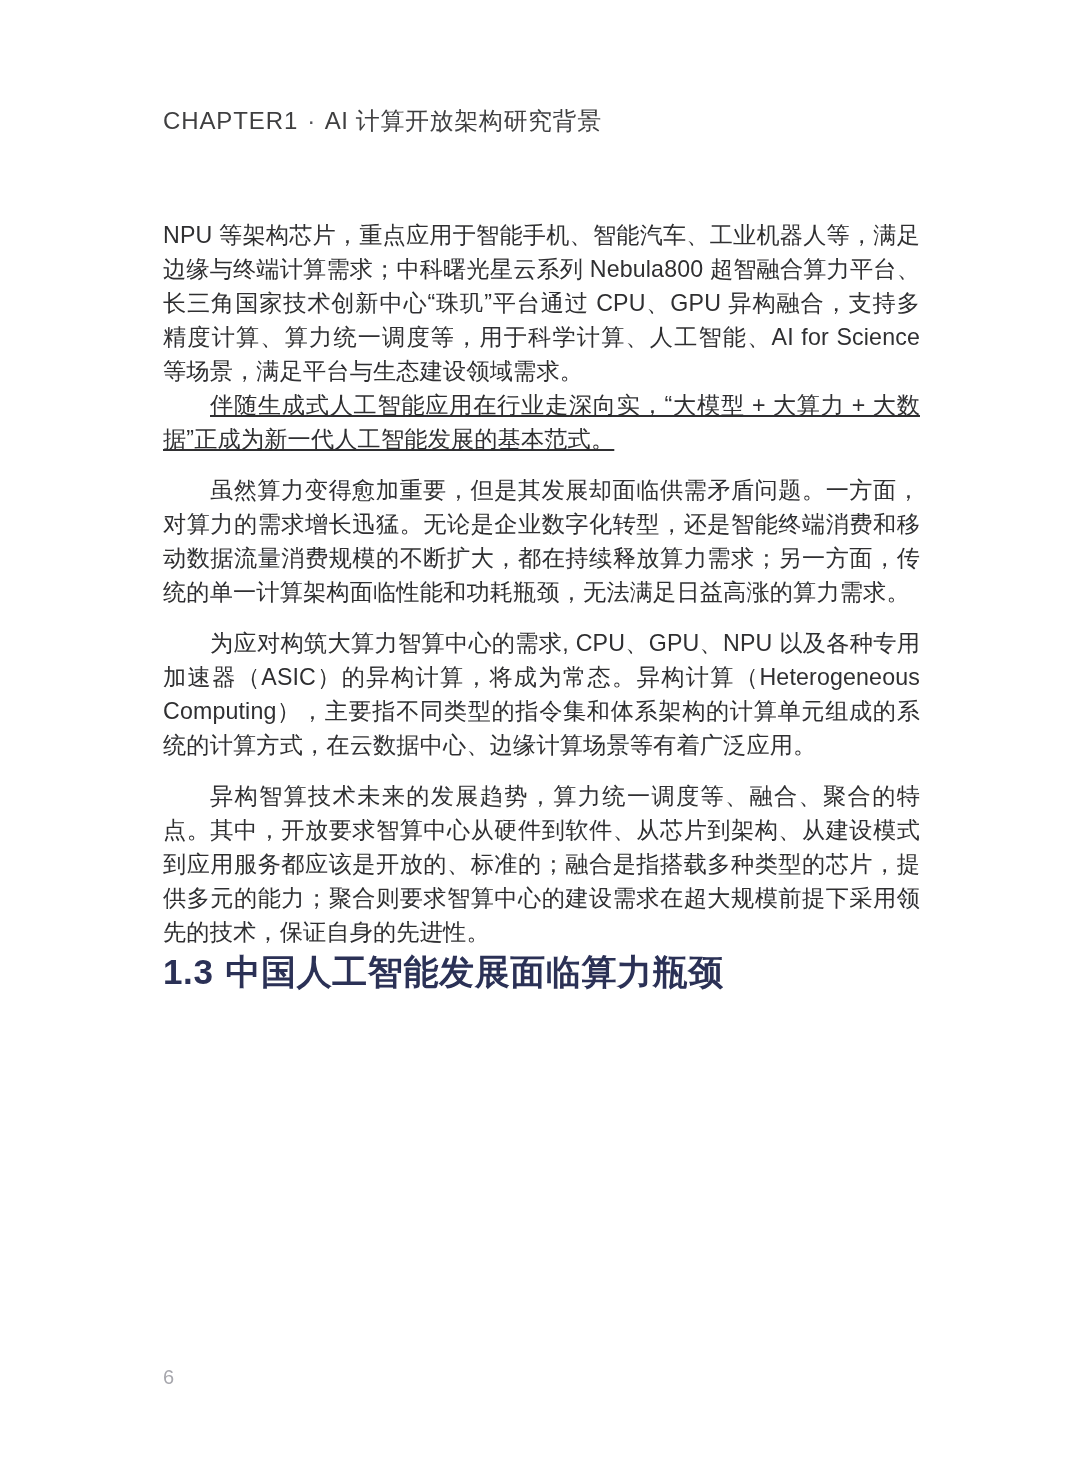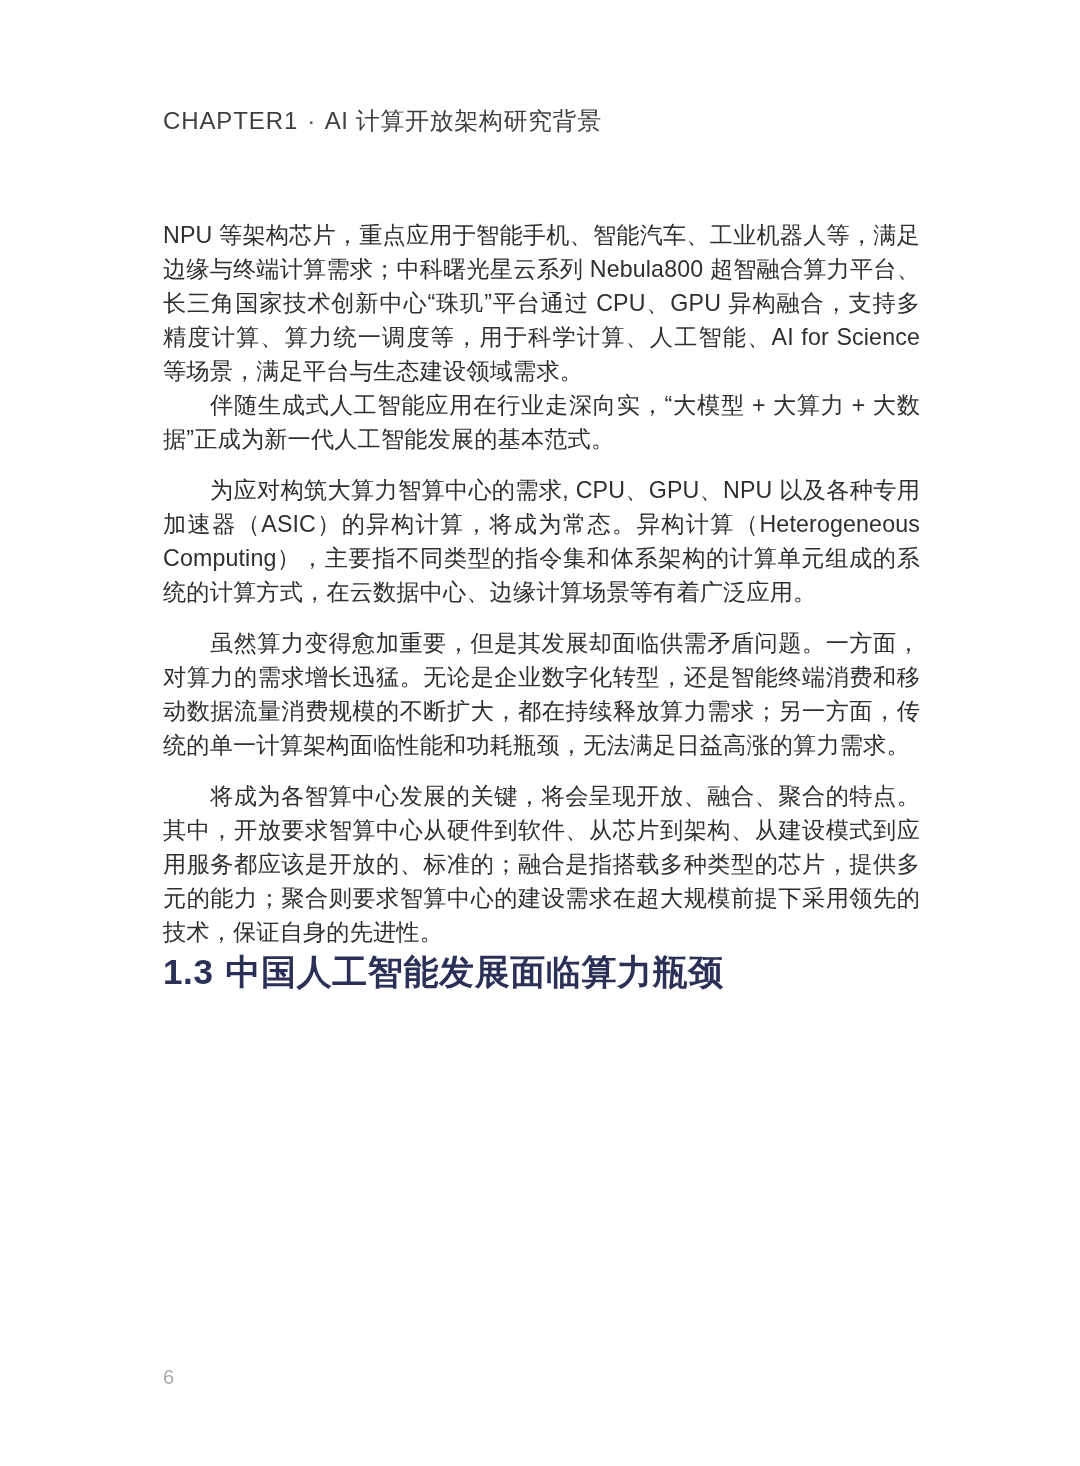--- a/index.html
+++ b/index.html
@@ -65,21 +65,21 @@
   h3.sub-heading {
     margin: 0;
     padding: 0;
     font-size: 23.5px;
     line-height: 34px;
     font-weight: 700;
     color: #3a3a5e;
     letter-spacing: 0.4px;
   }
   .heading-gap-before { margin-top: 26px; }
-  .heading-gap-after  { margin-top: 23px; }
+  .heading-gap-after  { margin-top: 23px; text-decoration: underline; }
 
   
   h2.section-heading {
     margin: 0;
     padding: 0;
     font-size: 35px;
     line-height: 46px;
     font-weight: 700;
     color: #2b3156;
     letter-spacing: 0.6px;
@@ -108,25 +108,25 @@
     <span class="rh-chapter">CHAPTER1</span><span class="rh-sep">·</span><span class="rh-title">AI 计算开放架构研究背景</span>
   </div>
 
   <div class="content">
 
     <p class="body-par">NPU 等架构芯片，重点应用于智能手机、智能汽车、工业机器人等，满足边缘与终端计算需求；中科曙光星云系列 Nebula800 超智融合算力平台、长三角国家技术创新中心“珠玑”平台通过 CPU、GPU 异构融合，支持多精度计算、算力统一调度等，用于科学计算、人工智能、AI for Science 等场景，满足平台与生态建设领域需求。</p>
 
 
     <p class="body-par indent heading-gap-after">伴随生成式人工智能应用在行业走深向实，“大模型 + 大算力 + 大数据”正成为新一代人工智能发展的基本范式。</p>
 
+    <p class="body-par indent gap-sm">虽然算力变得愈加重要，但是其发展却面临供需矛盾问题。一方面，对算力的需求增长迅猛。无论是企业数字化转型，还是智能终端消费和移动数据流量消费规模的不断扩大，都在持续释放算力需求；另一方面，传统的单一计算架构面临性能和功耗瓶颈，无法满足日益高涨的算力需求。</p>
+
     <p class="body-par indent gap-sm">为应对构筑大算力智算中心的需求, CPU、GPU、NPU 以及各种专用加速器（ASIC）的异构计算，将成为常态。异构计算（Heterogeneous Computing），主要指不同类型的指令集和体系架构的计算单元组成的系统的计算方式，在云数据中心、边缘计算场景等有着广泛应用。</p>
 
-    <p class="body-par indent gap-sm">虽然算力变得愈加重要，但是其发展却面临供需矛盾问题。一方面，对算力的需求增长迅猛。无论是企业数字化转型，还是智能终端消费和移动数据流量消费规模的不断扩大，都在持续释放算力需求；另一方面，传统的单一计算架构面临性能和功耗瓶颈，无法满足日益高涨的算力需求。</p>
-
-    <p class="body-par indent gap-sm">将成为各智算中心发展的关键，将会呈现开放、融合、聚合的特点。其中，开放要求智算中心从硬件到软件、从芯片到架构、从建设模式到应用服务都应该是开放的、标准的；融合是指搭载多种类型的芯片，提供多元的能力；聚合则要求智算中心的建设需求在超大规模前提下采用领先的技术，保证自身的先进性。</p>
+    <p class="body-par indent gap-sm">异构智算技术未来的发展趋势，算力统一调度等、融合、聚合的特点。其中，开放要求智算中心从硬件到软件、从芯片到架构、从建设模式到应用服务都应该是开放的、标准的；融合是指搭载多种类型的芯片，提供多元的能力；聚合则要求智算中心的建设需求在超大规模前提下采用领先的技术，保证自身的先进性。</p>
 
 
     <h2 class="section-heading section-gap-before">
       <span class="sh-num">1.3</span><span class="sh-title">中国人工智能发展面临算力瓶颈</span>
     </h2>
 
 
   </div>
 
   <div class="folio">6</div>

